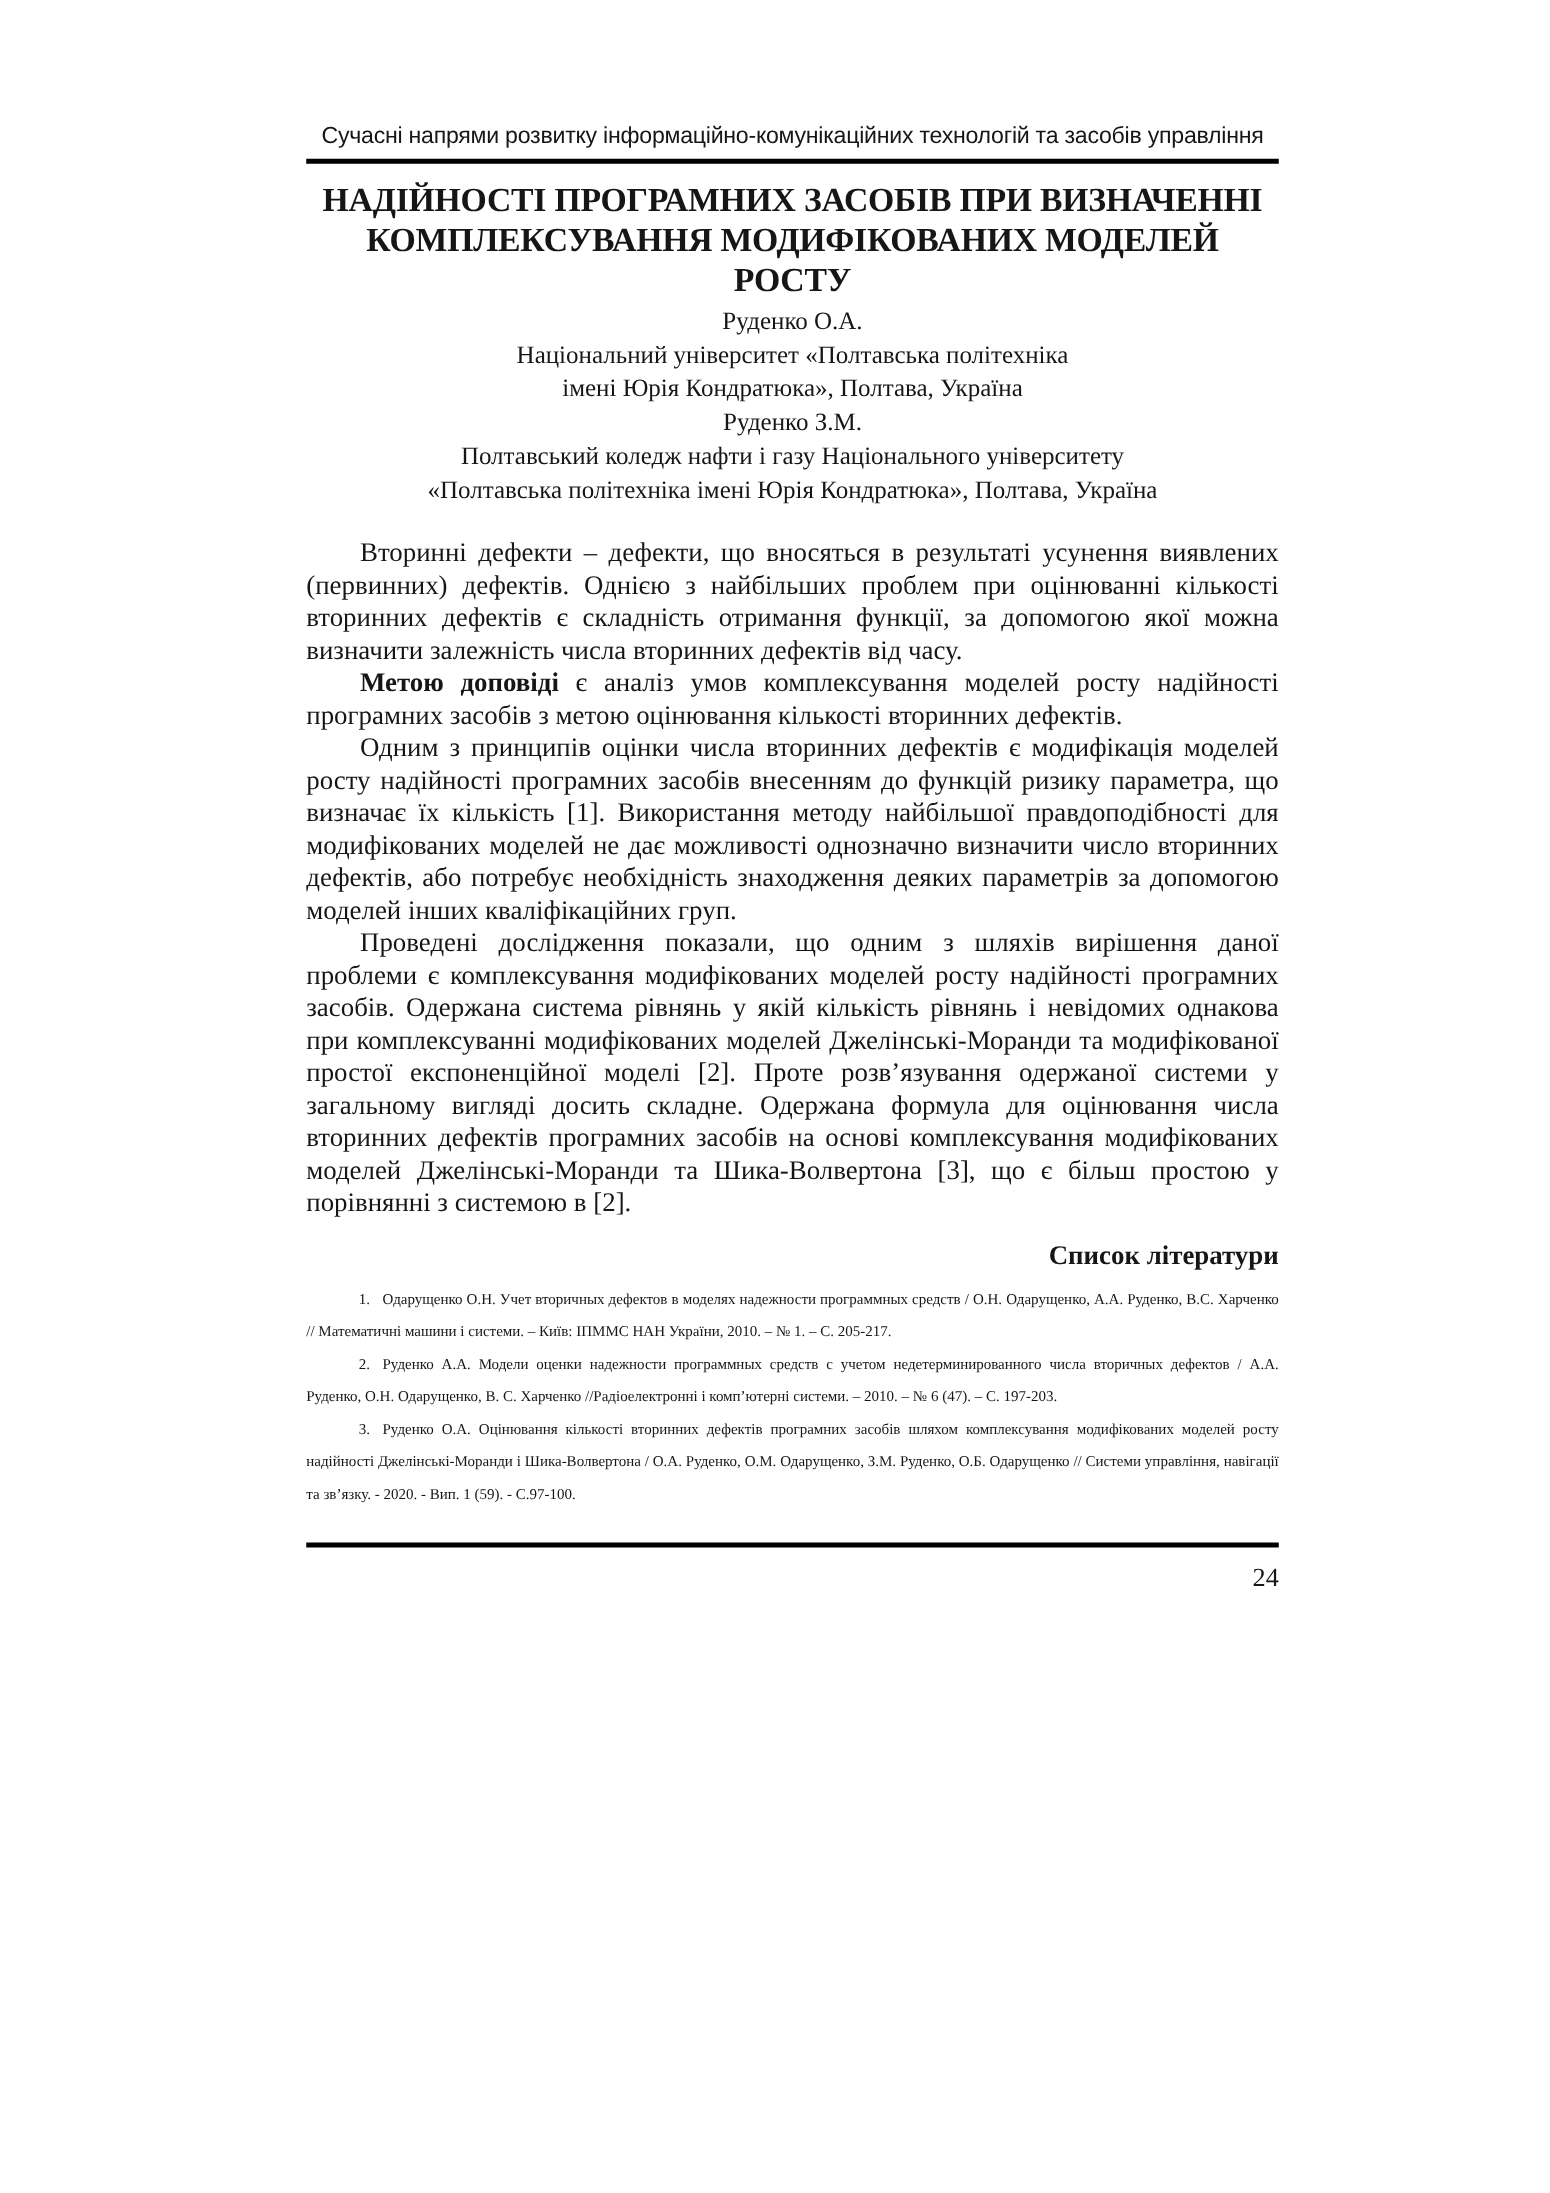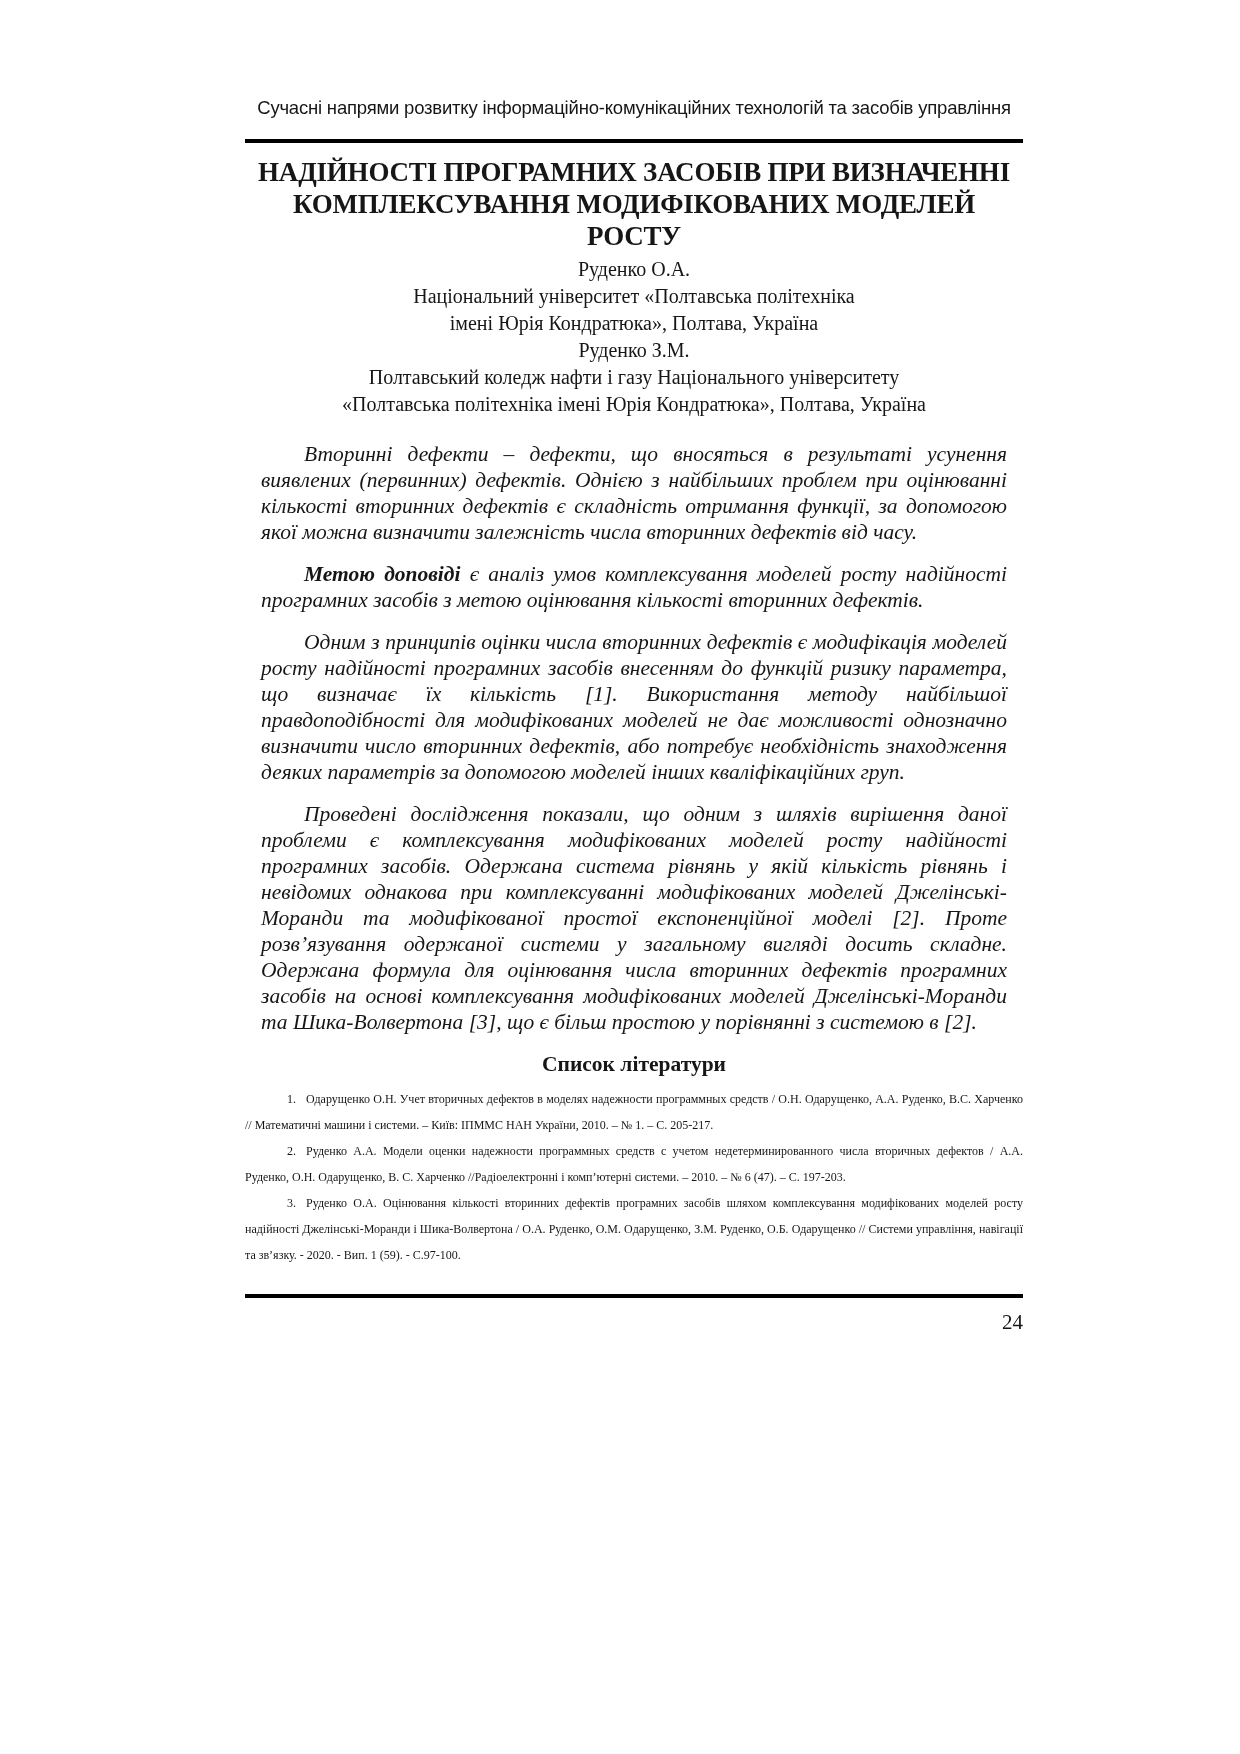--- a/index.html
+++ b/index.html
@@ -22,21 +22,21 @@
     left: 245px;
     top: 97px;
     width: 778px;
   }
   .running-header {
     font-family: "Liberation Sans", sans-serif;
     font-size: 18.5px;
     line-height: 22px;
     text-align: center;
     letter-spacing: -0.2px;
-    padding-bottom: 20px;
+    padding-bottom: 8px;
     border-bottom: 4px solid #000000;
     white-space: nowrap;
   }
   .title {
     margin-top: 13px;
     font-size: 27px;
     font-weight: bold;
     line-height: 32px;
     text-align: center;
     letter-spacing: -0.2px;
@@ -47,31 +47,30 @@
     line-height: 27px;
     text-align: center;
   }
   .body-text {
     margin-top: 23px;
     font-size: 21.5px;
     line-height: 26px;
     text-align: justify;
   }
   .body-text p {
-    margin: 16px;
+    margin: 0;
     text-indent: 43px;
-    font-style: italic;
   }
   .bold { font-weight: bold; }
   .refs-heading {
     margin-top: 16px;
     font-size: 21.5px;
     line-height: 26px;
     font-weight: bold;
-    text-align: center;
+    text-align: right;
   }
   .references {
     margin-top: 9px;
     font-size: 12px;
     line-height: 26px;
     text-align: justify;
   }
   .references p {
     margin: 0;
     text-indent: 42px;

